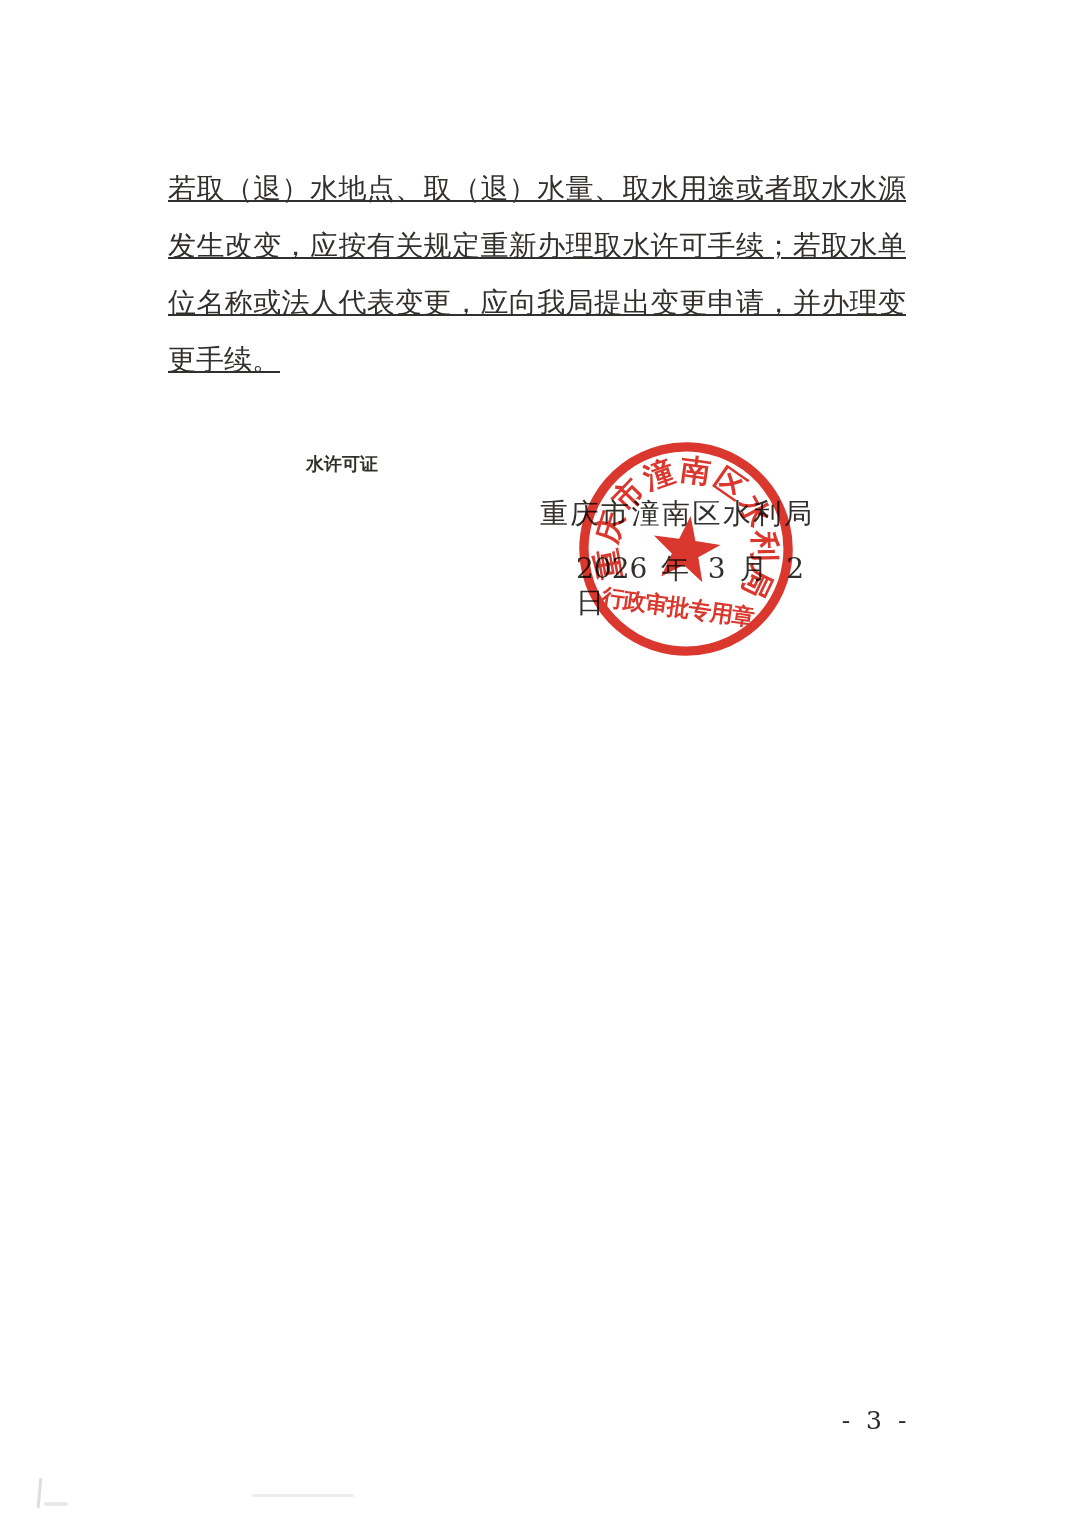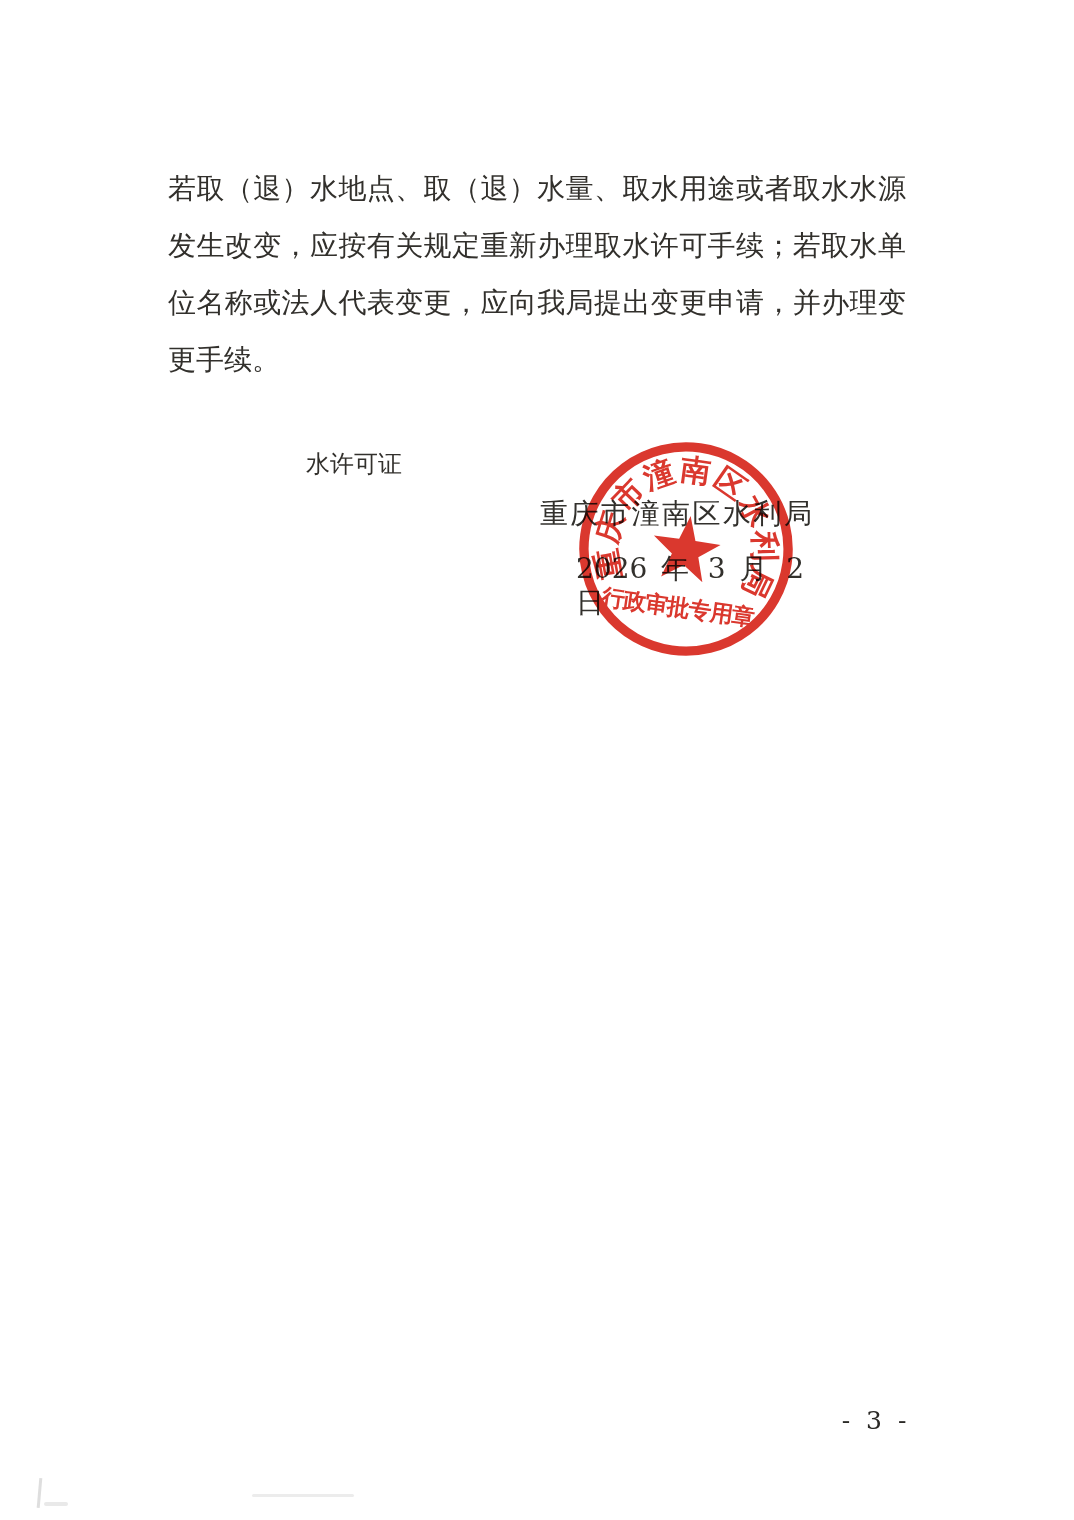--- a/index.html
+++ b/index.html
@@ -18,39 +18,41 @@
   }
   .bodyline {
     position: absolute;
     left: 168px;
     width: 738px;
     font-size: 28px;
     line-height: 38px;
     text-align: justify;
     text-align-last: justify;
     white-space: normal;
+    text-decoration: underline;
   }
   .bodyline.noexpand {
     text-align: center;
     text-align-last: left;
   }
   .attline1 {
     position: absolute;
     left: 222px;
     width: 684px;
     font-size: 28px;
     line-height: 38px;
     text-align: justify;
     text-align-last: justify;
   }
   .attline2 {
     position: absolute;
     left: 306px;
-    font-size: 24px;
+    font-size: 18px;
     line-height: 38px;
+    font-weight: bold;
   }
   .sig-org {
     position: absolute;
     left: 540px;
     top: 497px;
     width: 272px;
     font-size: 28px;
     line-height: 34px;
     text-align: justify;
     text-align-last: justify;

